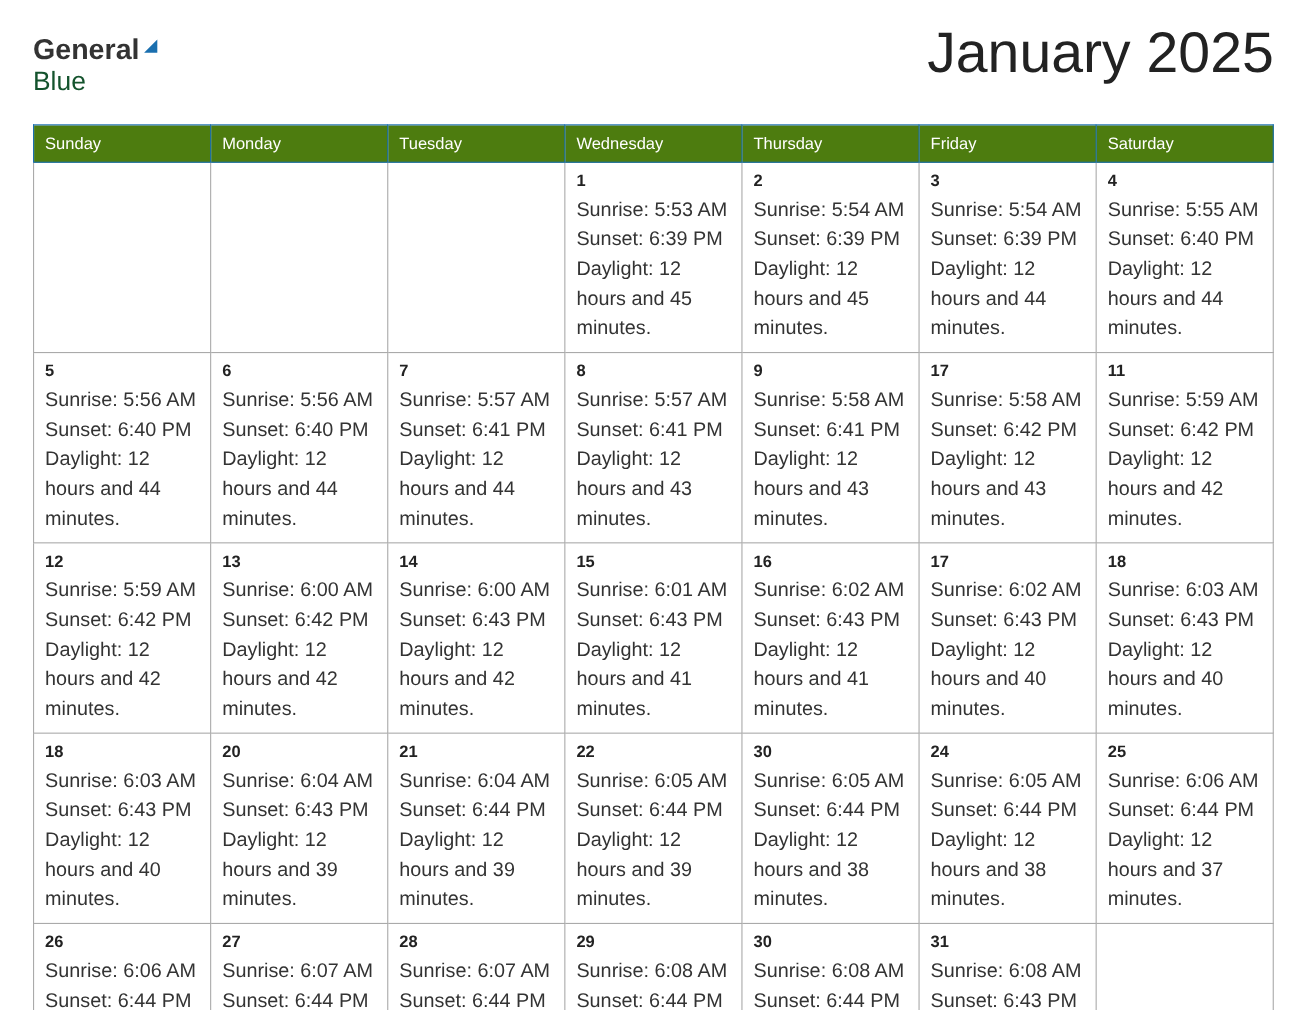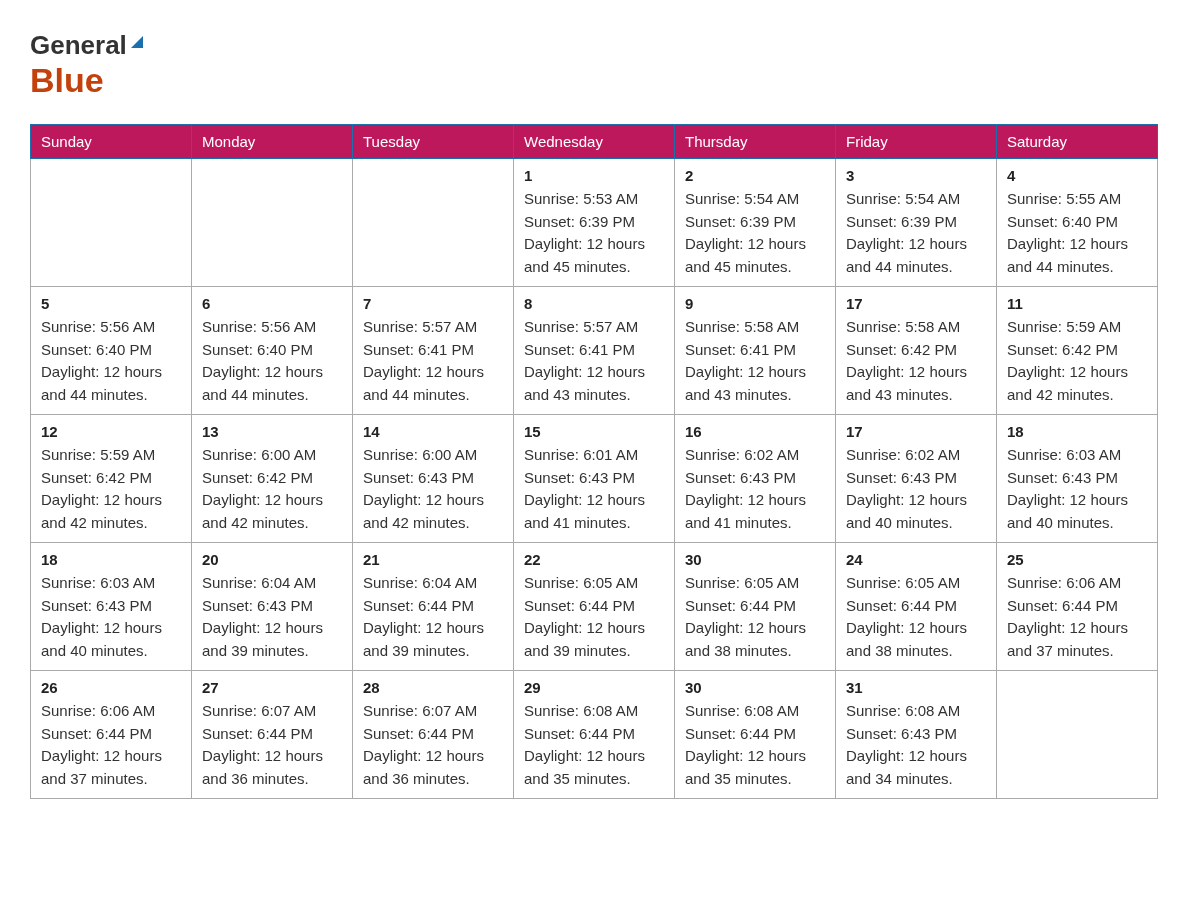--- a/index.html
+++ b/index.html
@@ -35,21 +35,21 @@
       font-size: 20px;
       color: #333;
       margin-top: 4px;
     }
     .calendar {
       width: 100%;
       border-collapse: collapse;
       margin-top: 10px;
     }
     .calendar th {
-      background-color: #be185d;
+      background-color: #4d7c0f;
       color: #fff;
       padding: 8px 10px;
       font-size: 15px;
       font-weight: normal;
       text-align: left;
       border: 1px solid #1a6faf;
     }
     .calendar td {
       border: 1px solid #aaa;
       vertical-align: top;
@@ -58,21 +58,21 @@
       color: #333;
       width: 14.28%;
     }
     .day-number {
       font-size: 15px;
       font-weight: bold;
       color: #222;
       margin-bottom: 4px;
     }
     .day-info {
-      font-size: 15px;
+      font-size: 18px;
       color: #333;
       line-height: 1.5;
     }
     .empty-cell {
       background: #fff;
       min-height: 80px;
     }
     .logo-row {
       display: flex;
       align-items: center;
@@ -81,39 +81,40 @@
     .logo-text-general {
       font-size: 26px;
       font-weight: bold;
       color: #333;
     }
     .logo-triangle-svg {
       margin-left: 2px;
       margin-top: -8px;
     }
     .logo-text-blue {
-      font-size: 34px;
-      font-weight: bold;
-      color: #c2410c;
+      font-size: 24px;
+      font-weight: normal;
+      color: #14532d;
     }
   </style>
 </head>
 <body>
 
 <div class="header-area">
   <div class="logo">
     <div class="logo-row">
       <span class="logo-text-general">General</span>
       <svg class="logo-triangle-svg" width="16" height="16" viewBox="0 0 16 16">
         <polygon points="2,14 14,14 14,2" fill="#1a6faf"></polygon>
       </svg>
     </div>
     <span class="logo-text-blue">Blue</span>
   </div>
   <div class="title-area">
+    <div class="month-title">January 2025</div>
   </div>
 </div>
 
 <table class="calendar">
   <thead>
     <tr>
     <th>Sunday</th>
         <th>Monday</th>
         <th>Tuesday</th>
         <th>Wednesday</th>

